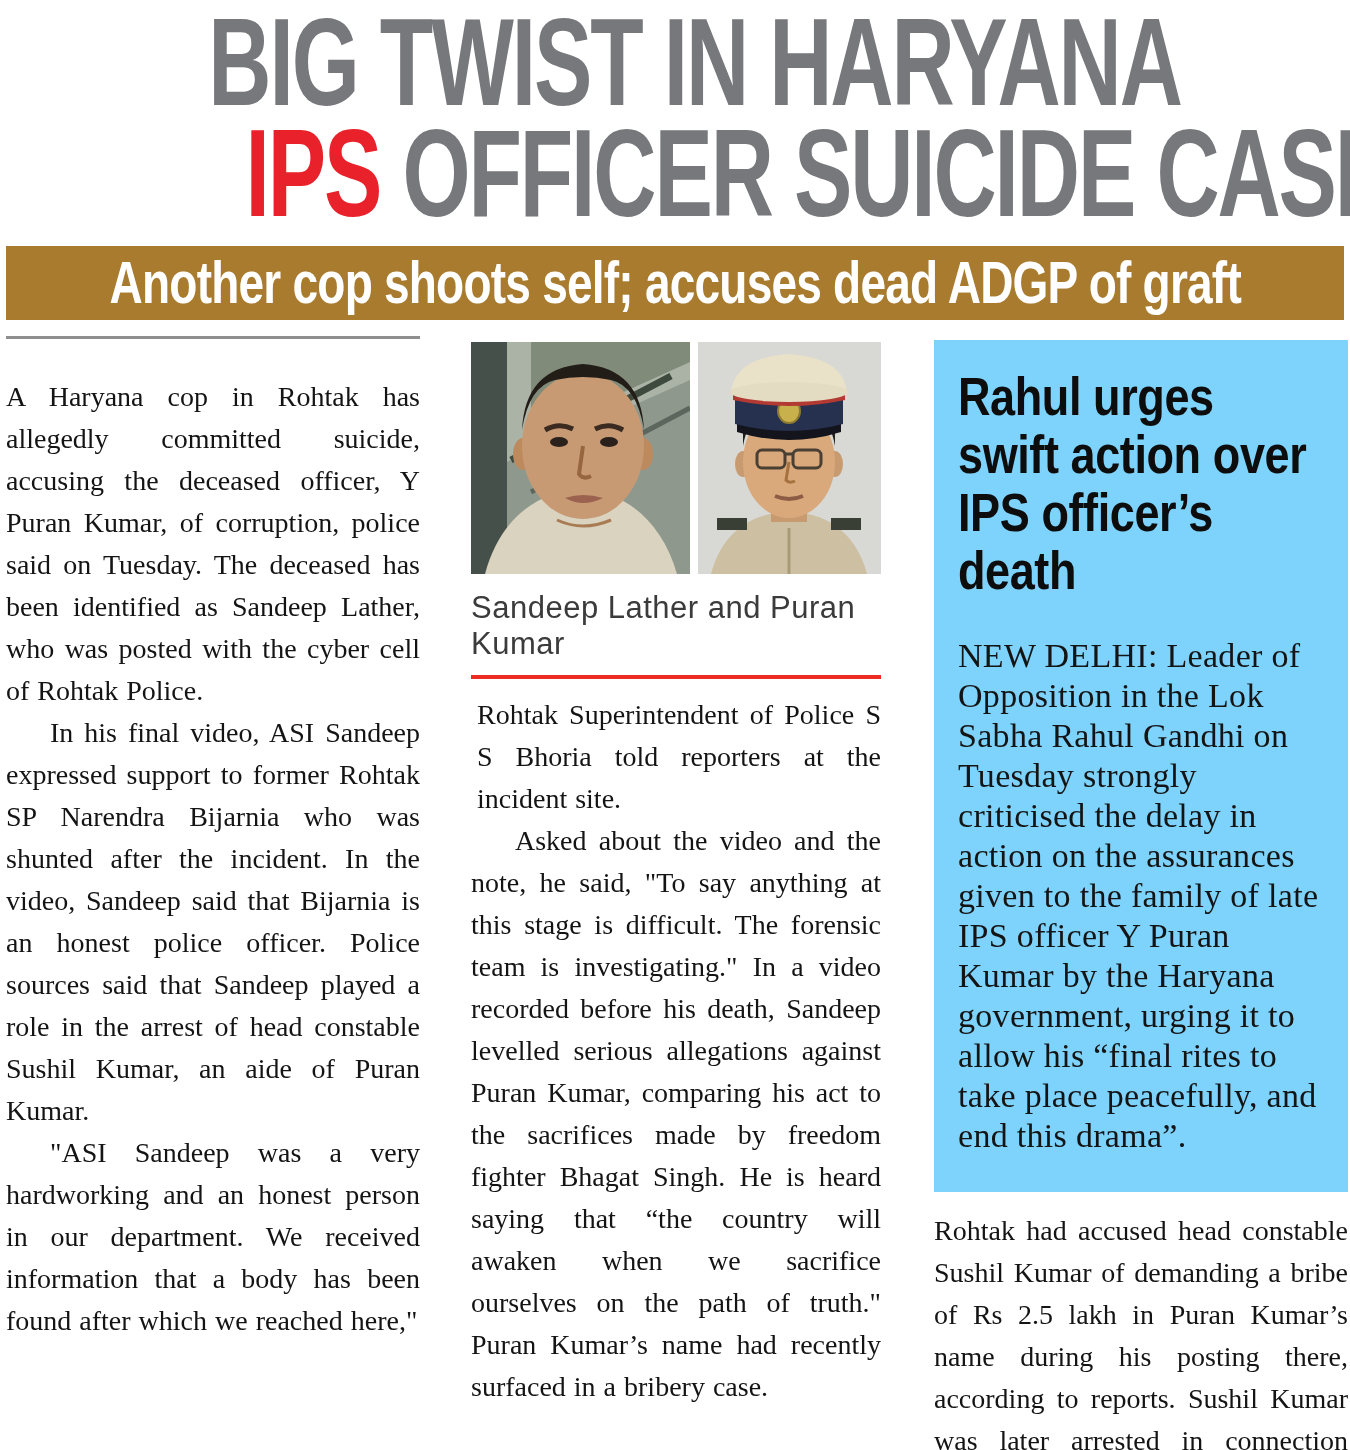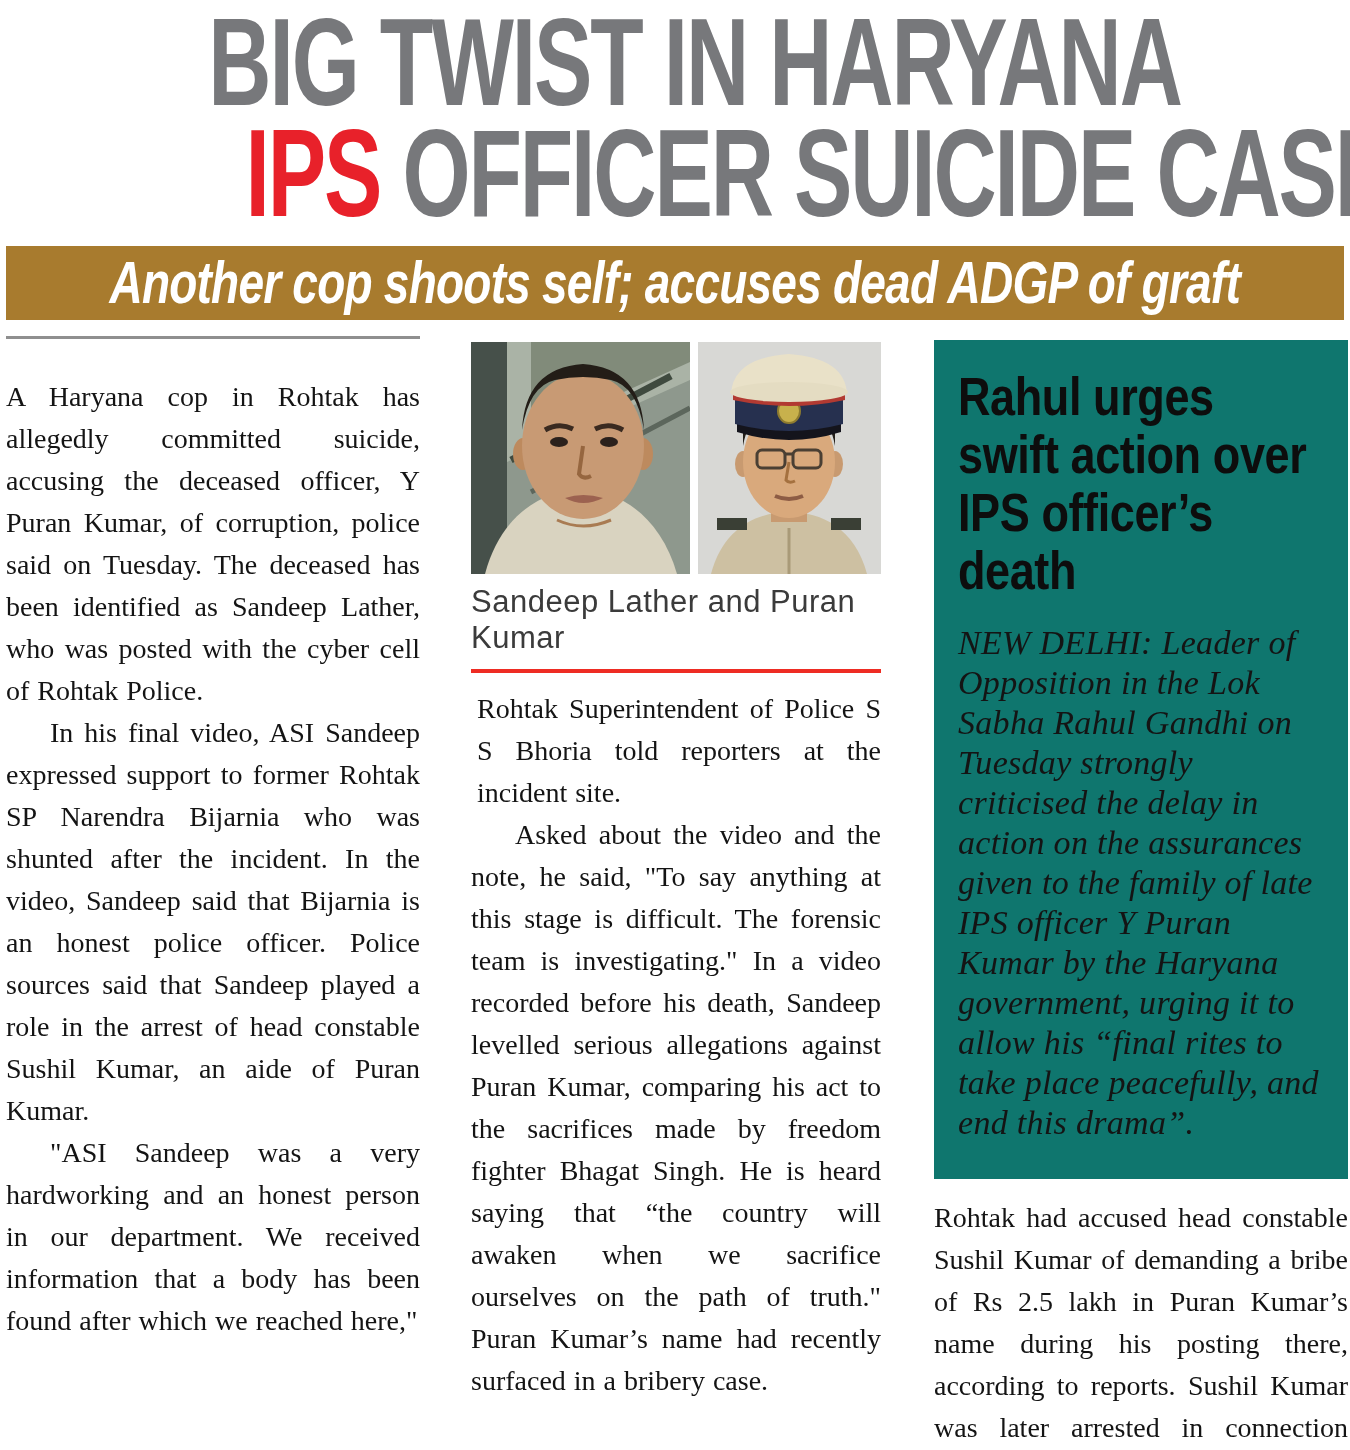--- a/index.html
+++ b/index.html
@@ -13,21 +13,21 @@
   
   .masthead { padding-top:6px; text-align:center; }
   .hl-line { display:block; text-align:center; white-space:nowrap;
     font-family:"Liberation Sans", sans-serif; font-weight:700;
     font-size:125px; line-height:111px; color:#77787B; letter-spacing:-3px; }
   .hl-inner { display:inline-block; transform:scaleX(0.70); transform-origin:center; }
   .hl-accent { color:#E8212A; }
 
   .banner {
     margin:18px 6px 0 6px; height:74px; background:#A87B2E;
-    display:flex; align-items:center; justify-content:center; overflow:hidden;font-style:italic;
+    display:flex; align-items:center; justify-content:center; overflow:hidden;
   }
   .banner-text {
     white-space:nowrap; font-family:"Liberation Sans", sans-serif; font-weight:700;
     font-size:59px; color:#ffffff; letter-spacing:-1px;
     display:inline-block; transform:scaleX(0.78); transform-origin:center;
   }
 
   
   .col { position:absolute; }
   .col1 { left:6px;   top:326px; width:414px; }
@@ -43,39 +43,39 @@
   .body-par {
     font-size:28px; line-height:42px; text-align:justify; color:#141414;
     word-spacing:1px;
   }
   .col1 .body-par:first-of-type { margin-top:37px; }
   .indent { text-indent:44px; }
 
   
   .photo-wrap { width:410px; height:232px; line-height:0; }
   .photo-caption {
-    margin-top:10px; font-family:"Liberation Sans", sans-serif;
+    margin-top:16px; font-family:"Liberation Sans", sans-serif;
     font-size:31px; color:#3b3b3b; letter-spacing:0.5px;
   }
   .caption-rule { margin-top:13px; height:4px; background:#EE2C23; }
   .col2 .body-par:first-of-type { margin-top:15px;margin-left:6px; }
 
   
   .sidebar-box {
-    background:#0f766e; padding:28px 24px 36px 24px; min-height:788px;
+    background:#7dd3fc; padding:28px 24px 36px 24px; min-height:788px;
   }
   .sidebar-title-clip { width:362px; overflow:visible; }
   .sidebar-title {
     width:426px; transform:scaleX(0.85); transform-origin:left top;
     font-family:"Liberation Sans", sans-serif; font-weight:700;
     font-size:53px; line-height:58px; color:#0d0d0d; letter-spacing:-0.5px;
   }
   .sidebar-body {
-    margin-top:23px; font-size:34px; line-height:40px; color:#141414;
-    letter-spacing:0.3px; text-align:left;font-style:italic;
+    margin-top:36px; font-size:34px; line-height:40px; color:#141414;
+    letter-spacing:0.3px; text-align:left;
   }
   .col3 .after-box { margin-top:18px; }
 </style>
 </head>
 <body>
 
 <div class="page">
 
   <div class="masthead">
     <span class="hl-line"><span class="hl-inner">BIG TWIST IN HARYANA</span></span>

